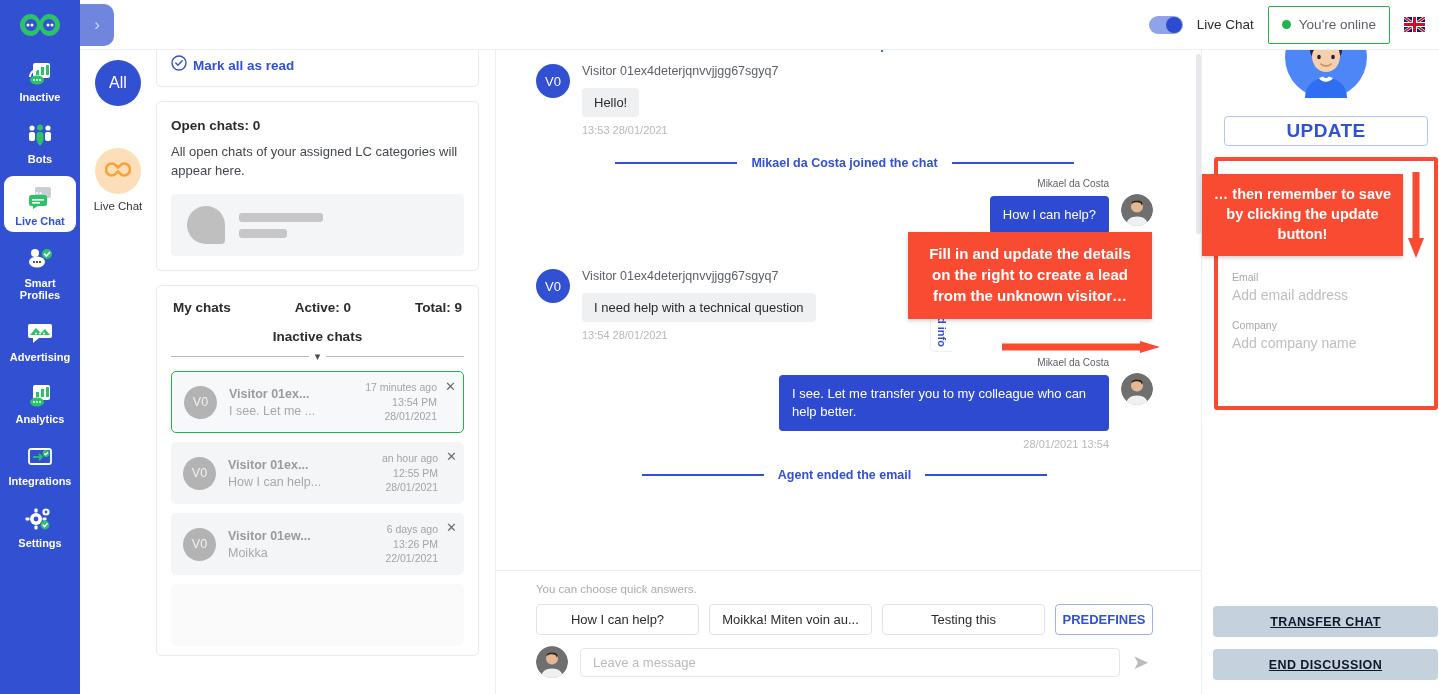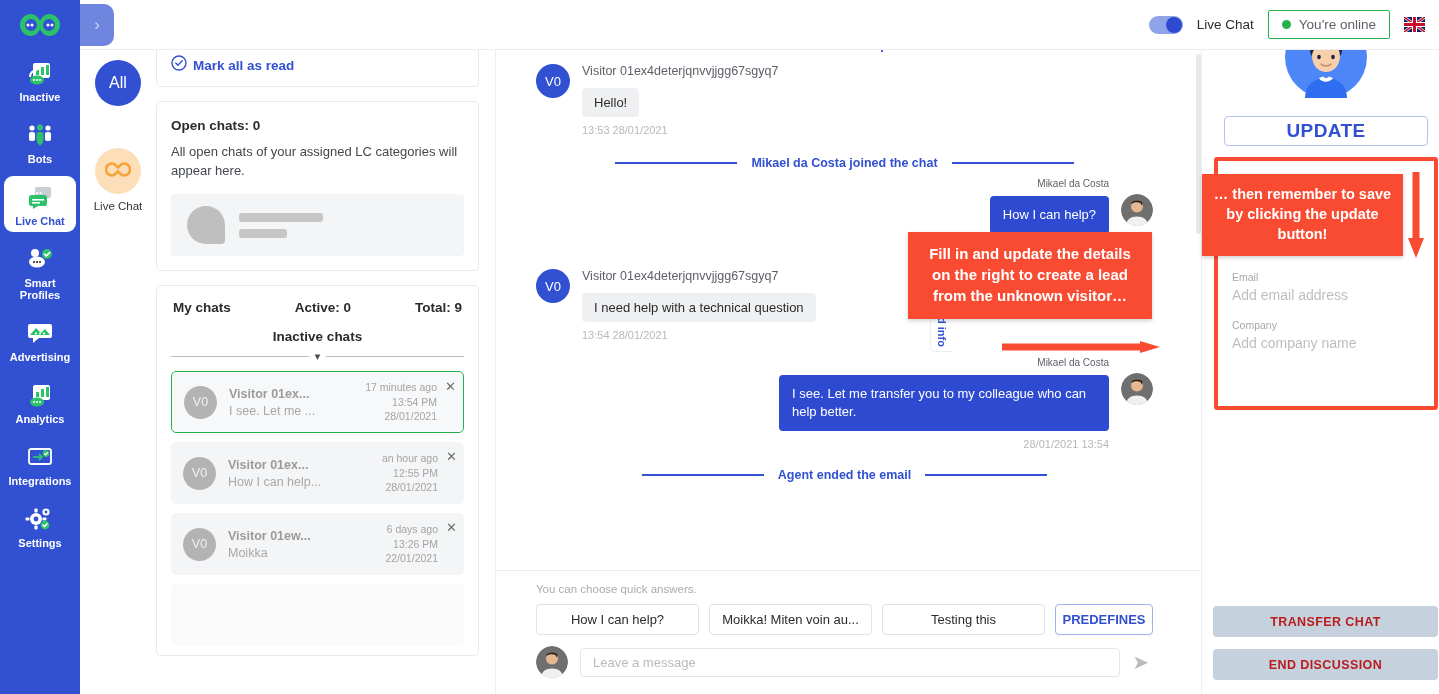--- a/index.html
+++ b/index.html
@@ -131,33 +131,33 @@
 
   .form-wrap { margin:11px 0 0; border:4px solid #F94A32; border-radius:3px; background:#fff;
                padding:14px 14px 20px; height:253px; }
   .fld { margin-bottom:15px; }
   .fld label { display:block; font-size:10.5px; color:#a6a8ac; margin-bottom:3px; }
   .fld input { width:100%; border:none; outline:none; font-size:14px; color:#2b2b2b;
                background:transparent; font-family:"Liberation Sans", sans-serif; }
   .fld input::placeholder { color:#bcbec2; }
 
   .bottom-btns { position:absolute; right:0; bottom:0; width:249px; padding:0 12px 14px; }
-  .grey-btn { height:31px; background:#c5d1dd; color:#b91c1c; font-size:12.5px; font-weight:bold;
+  .grey-btn { height:31px; background:#c5d1dd; color:#0f172a; font-size:12.5px; font-weight:bold;
      letter-spacing:.4px; border-radius:4px; display:flex; align-items:center; justify-content:center;
-     margin-top:12px; cursor:pointer; }
+     margin-top:12px; cursor:pointer;text-decoration:underline; }
 
   
   .topbar { position:absolute; left:80px; top:0; right:0; height:50px; background:#fff;
             border-bottom:1px solid #eceef1; display:flex; align-items:center; justify-content:flex-end;
             padding-right:14px; gap:14px; z-index:4; }
   .tg-on { width:34px; height:18px; border-radius:10px; background:#8fa3e8; position:relative; cursor:pointer; }
   .tg-on:after { content:''; position:absolute; right:1px; top:1px; width:16px; height:16px;
                  border-radius:50%; background:#2d4ad0; }
   .lc-txt { font-size:13.5px; color:#2b2b2b; }
-  .online-pill { border:1.5px solid #24b34b; border-radius:2px; height:29px; display:flex;
+  .online-pill { border:1.5px solid #24b34b; border-radius:2px; height:38px; display:flex;
      align-items:center; gap:8px; padding:0 13px; cursor:pointer; }
   .dot { width:9px; height:9px; border-radius:50%; background:#24b34b; }
   .online-pill span.t { font-size:13.5px; color:#5d6068; }
   .flag { width:21px; height:15px; cursor:pointer; }
 
   
   .ann { position:absolute; background:#F94A32; color:#fff; font-weight:bold; text-align:center;
          z-index:30; box-shadow:0 2px 4px rgba(0,0,0,.18); }
   .ann1 { left:908px; top:232px; width:244px; padding:11px 12px 13px; font-size:15px; line-height:21px; }
   .ann2 { left:1202px; top:174px; width:201px; padding:10px 10px 12px; font-size:14.5px; line-height:20px; }

